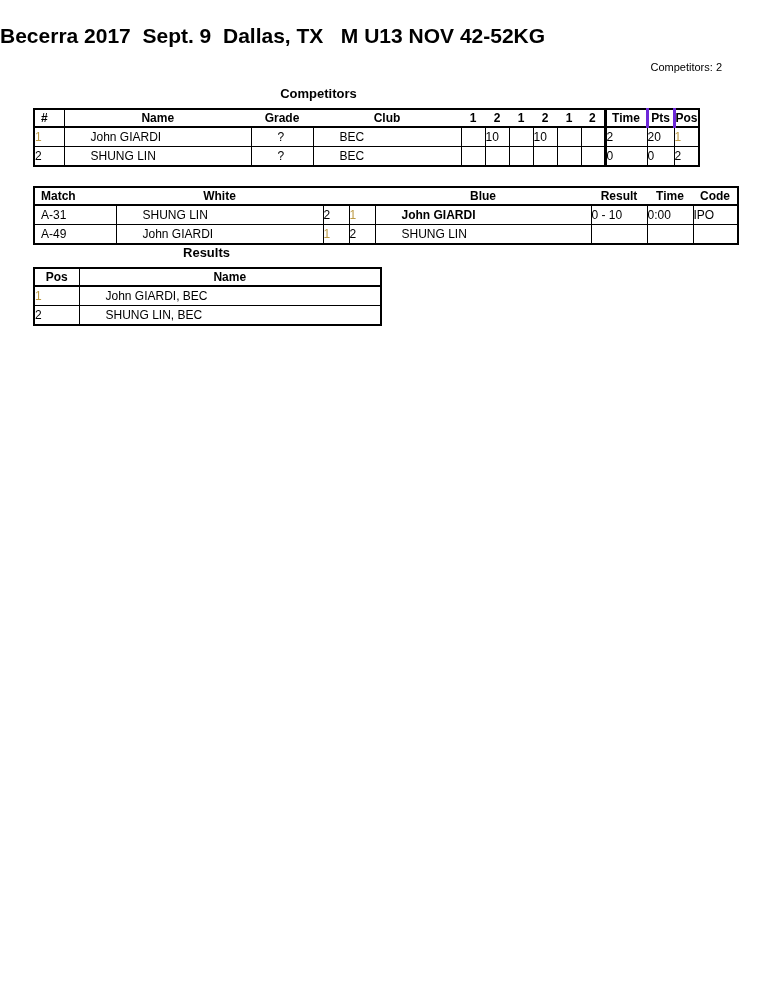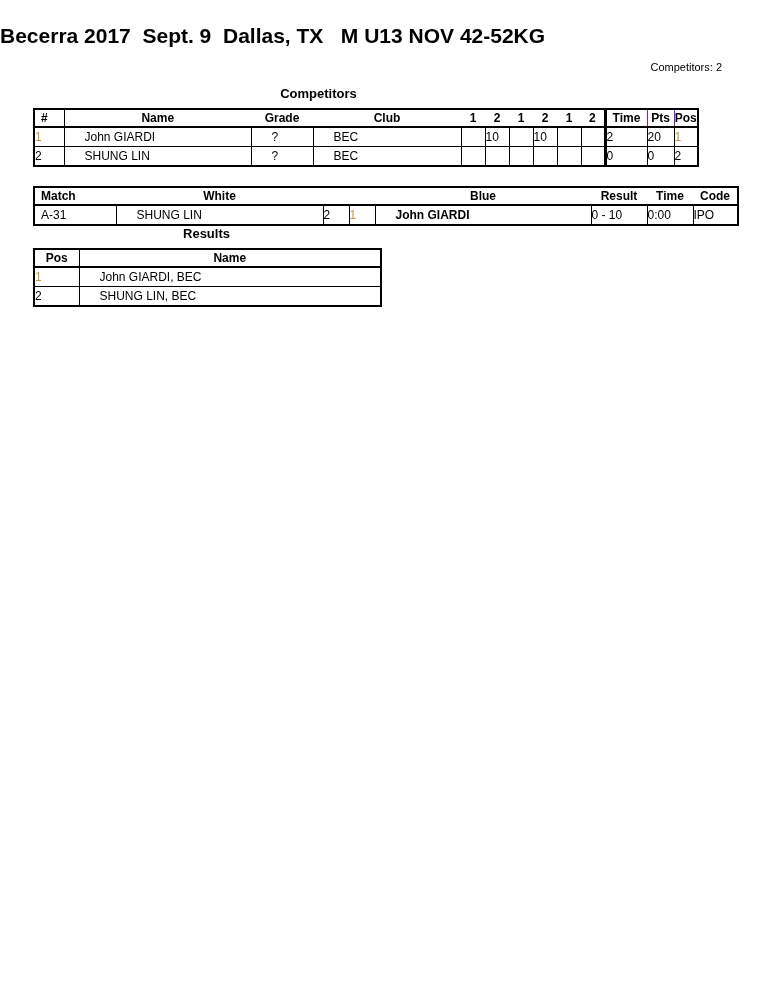--- a/index.html
+++ b/index.html
@@ -48,25 +48,25 @@
     font-size: 12px;
     padding: 0;
     height: 18px;
     overflow: hidden;
     white-space: nowrap;
     vertical-align: middle;
   }
   th { font-weight: bold; height: 16px; }
   thead tr { border-bottom: 2px solid #000; }
   tbody td { border: 1px solid #000; }
-  .al { text-align: left; padding-left: 20px; }
+  .al { text-align: left; padding-left: 26px; }
   .al6 { text-align: left; padding-left: 6px; }
   .ac { }
   .sep-r { border-right: 1px solid #000; }
-  .sep-l { border-left: 1px solid #6d28d9; }
+  .sep-l { border-left: 3px solid #6d28d9; }
   .thick-l { border-left: 3px solid #000 !important; }
   .gold { color: #BD9B46; }
   .bold { font-weight: bold; }
 </style>
 </head>
 <body>
 
 <div class="doc-title">Becerra 2017  Sept. 9  Dallas, TX   M U13 NOV 42-52KG</div>
 <div class="comp-count">Competitors: 2</div>
 
@@ -168,20 +168,30 @@
       <tr>
         <td class="al6">A-31</td>
         <td class="al">SHUNG LIN</td>
         <td class="ac">2</td>
         <td class="ac gold">1</td>
         <td class="al bold">John GIARDI</td>
         <td class="ac">0 - 10</td>
         <td class="ac">0:00</td>
         <td class="ac">IPO</td>
       </tr>
+      <tr>
+        <td class="al6">A-49</td>
+        <td class="al">John GIARDI</td>
+        <td class="ac gold">1</td>
+        <td class="ac">2</td>
+        <td class="al">SHUNG LIN</td>
+        <td class="ac"></td>
+        <td class="ac"></td>
+        <td class="ac"></td>
+      </tr>
     </tbody>
   </table>
 </div>
 
 <div class="section sec-results">
   <div class="section-title">Results</div>
   <table>
     <colgroup>
       <col style="width:45px">
         <col style="width:302px">

